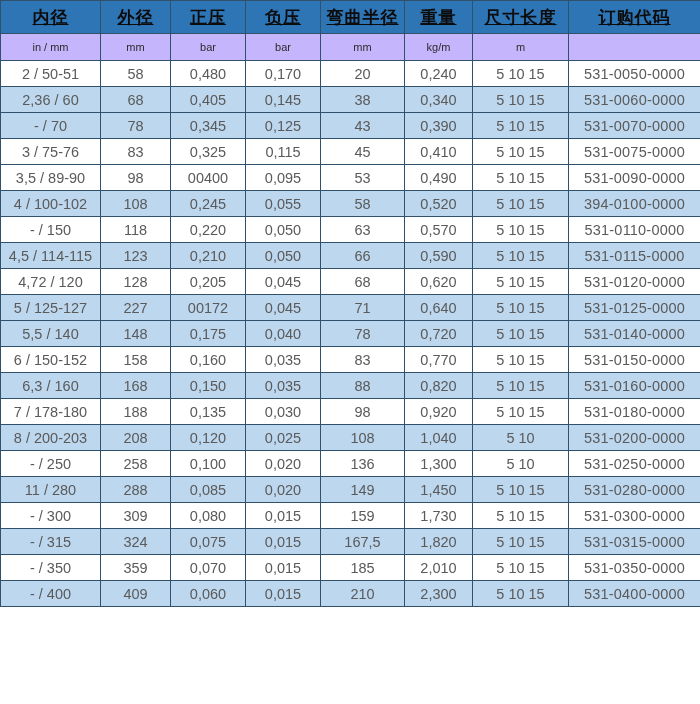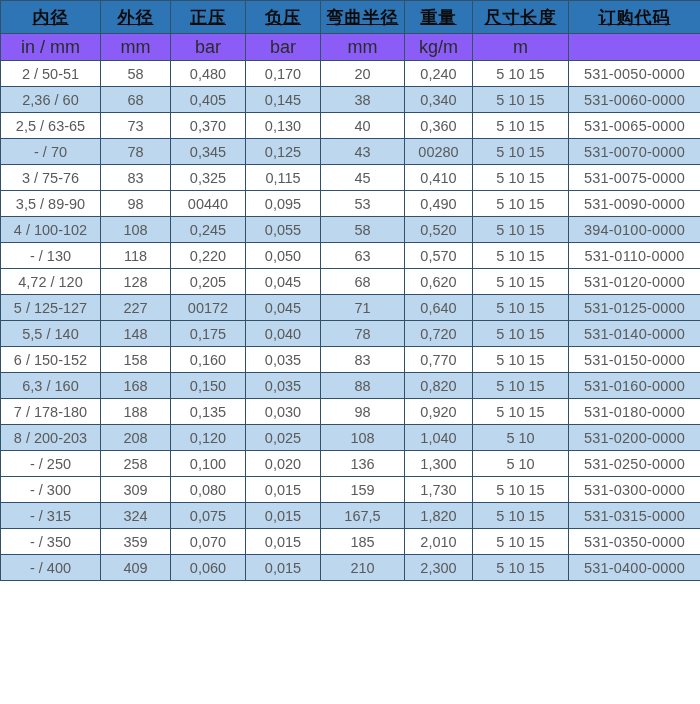--- a/index.html
+++ b/index.html
@@ -41,23 +41,23 @@
     height: 32px;
     background: #2e75b6;
     color: #0c0c0c;
     font-size: 17px;
     font-weight: bold;
     letter-spacing: 1px;
     text-decoration: underline;
   }
   thead tr.unit-row th {
     height: 26px;
-    background: #8b5cf6;
+    background: #c4b5fd;
     color: #2b2b2b;
-    font-size: 18px;
+    font-size: 11px;
     font-weight: normal;
   }
 
   tbody tr {
     height: 26px;
   }
   tbody tr.odd td {
     background: #ffffff;
   }
   tbody tr.even td {
@@ -121,79 +121,79 @@
       <tr class="even">
         <td>2,36 / 60</td>
         <td>68</td>
         <td>0,405</td>
         <td>0,145</td>
         <td>38</td>
         <td>0,340</td>
         <td>5 10 15</td>
         <td class="code-cell">531-0060-0000</td>
       </tr>
-      <tr class="odd">
-        <td>2,5 / 63-65</td>
-        <td>73</td>
-        <td>0,370</td>
-        <td>0,130</td>
-        <td>40</td>
-        <td>0,360</td>
-        <td>5 10 15</td>
-        <td class="code-cell">531-0065-0000</td>
-      </tr>
       <tr class="even">
         <td>- / 70</td>
         <td>78</td>
         <td>0,345</td>
         <td>0,125</td>
         <td>43</td>
-        <td>00280</td>
+        <td>0,390</td>
         <td>5 10 15</td>
         <td class="code-cell">531-0070-0000</td>
       </tr>
       <tr class="odd">
         <td>3 / 75-76</td>
         <td>83</td>
         <td>0,325</td>
         <td>0,115</td>
         <td>45</td>
         <td>0,410</td>
         <td>5 10 15</td>
         <td class="code-cell">531-0075-0000</td>
       </tr>
       <tr class="odd">
         <td>3,5 / 89-90</td>
         <td>98</td>
-        <td>00440</td>
+        <td>00400</td>
         <td>0,095</td>
         <td>53</td>
         <td>0,490</td>
         <td>5 10 15</td>
         <td class="code-cell">531-0090-0000</td>
       </tr>
       <tr class="even">
         <td>4 / 100-102</td>
         <td>108</td>
         <td>0,245</td>
         <td>0,055</td>
         <td>58</td>
         <td>0,520</td>
         <td>5 10 15</td>
         <td class="code-cell">394-0100-0000</td>
       </tr>
       <tr class="odd">
-        <td>- / 130</td>
+        <td>- / 150</td>
         <td>118</td>
         <td>0,220</td>
         <td>0,050</td>
         <td>63</td>
         <td>0,570</td>
         <td>5 10 15</td>
         <td class="code-cell">531-0110-0000</td>
+      </tr>
+      <tr class="even">
+        <td>4,5 / 114-115</td>
+        <td>123</td>
+        <td>0,210</td>
+        <td>0,050</td>
+        <td>66</td>
+        <td>0,590</td>
+        <td>5 10 15</td>
+        <td class="code-cell">531-0115-0000</td>
       </tr>
       <tr class="odd">
         <td>4,72 / 120</td>
         <td>128</td>
         <td>0,205</td>
         <td>0,045</td>
         <td>68</td>
         <td>0,620</td>
         <td>5 10 15</td>
         <td class="code-cell">531-0120-0000</td>
@@ -261,20 +261,30 @@
       <tr class="odd">
         <td>- / 250</td>
         <td>258</td>
         <td>0,100</td>
         <td>0,020</td>
         <td>136</td>
         <td>1,300</td>
         <td>5 10</td>
         <td class="code-cell">531-0250-0000</td>
       </tr>
+      <tr class="even">
+        <td>11 / 280</td>
+        <td>288</td>
+        <td>0,085</td>
+        <td>0,020</td>
+        <td>149</td>
+        <td>1,450</td>
+        <td>5 10 15</td>
+        <td class="code-cell">531-0280-0000</td>
+      </tr>
       <tr class="odd">
         <td>- / 300</td>
         <td>309</td>
         <td>0,080</td>
         <td>0,015</td>
         <td>159</td>
         <td>1,730</td>
         <td>5 10 15</td>
         <td class="code-cell">531-0300-0000</td>
       </tr>

